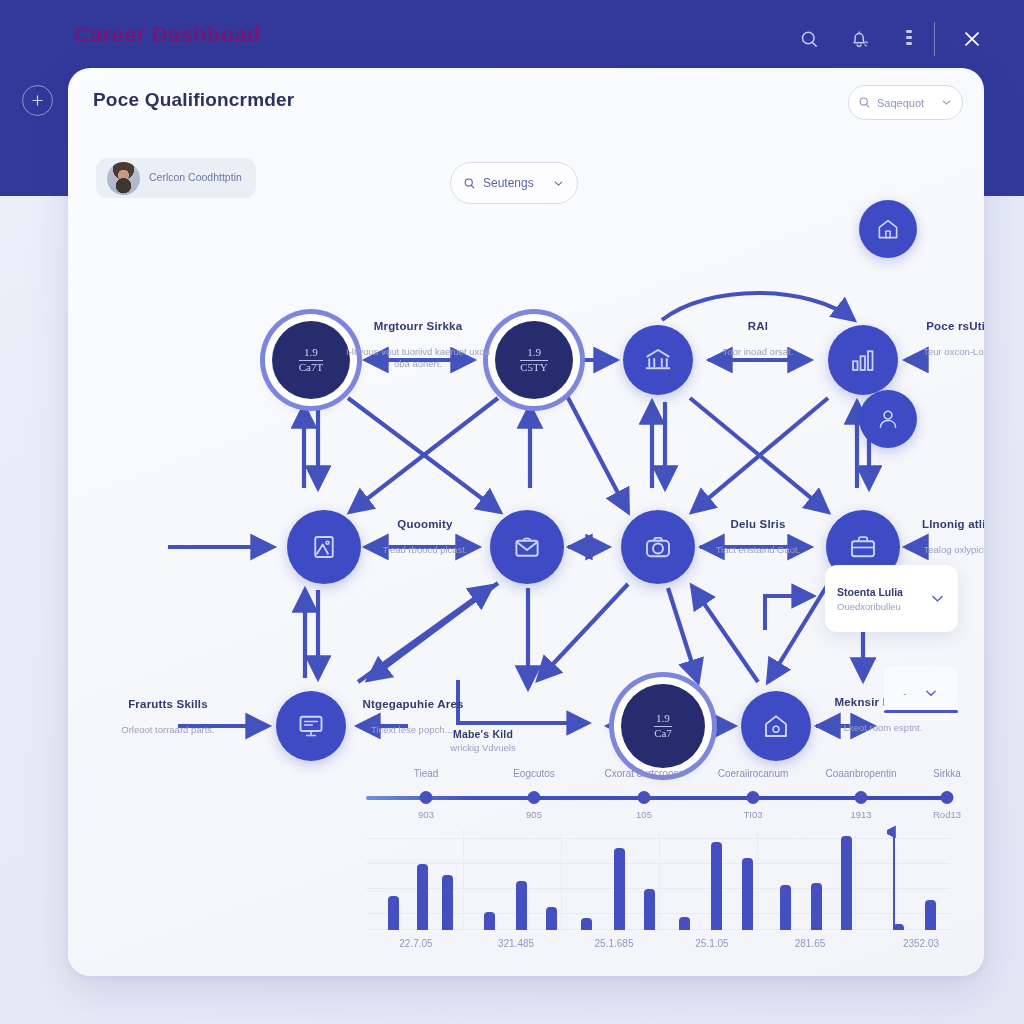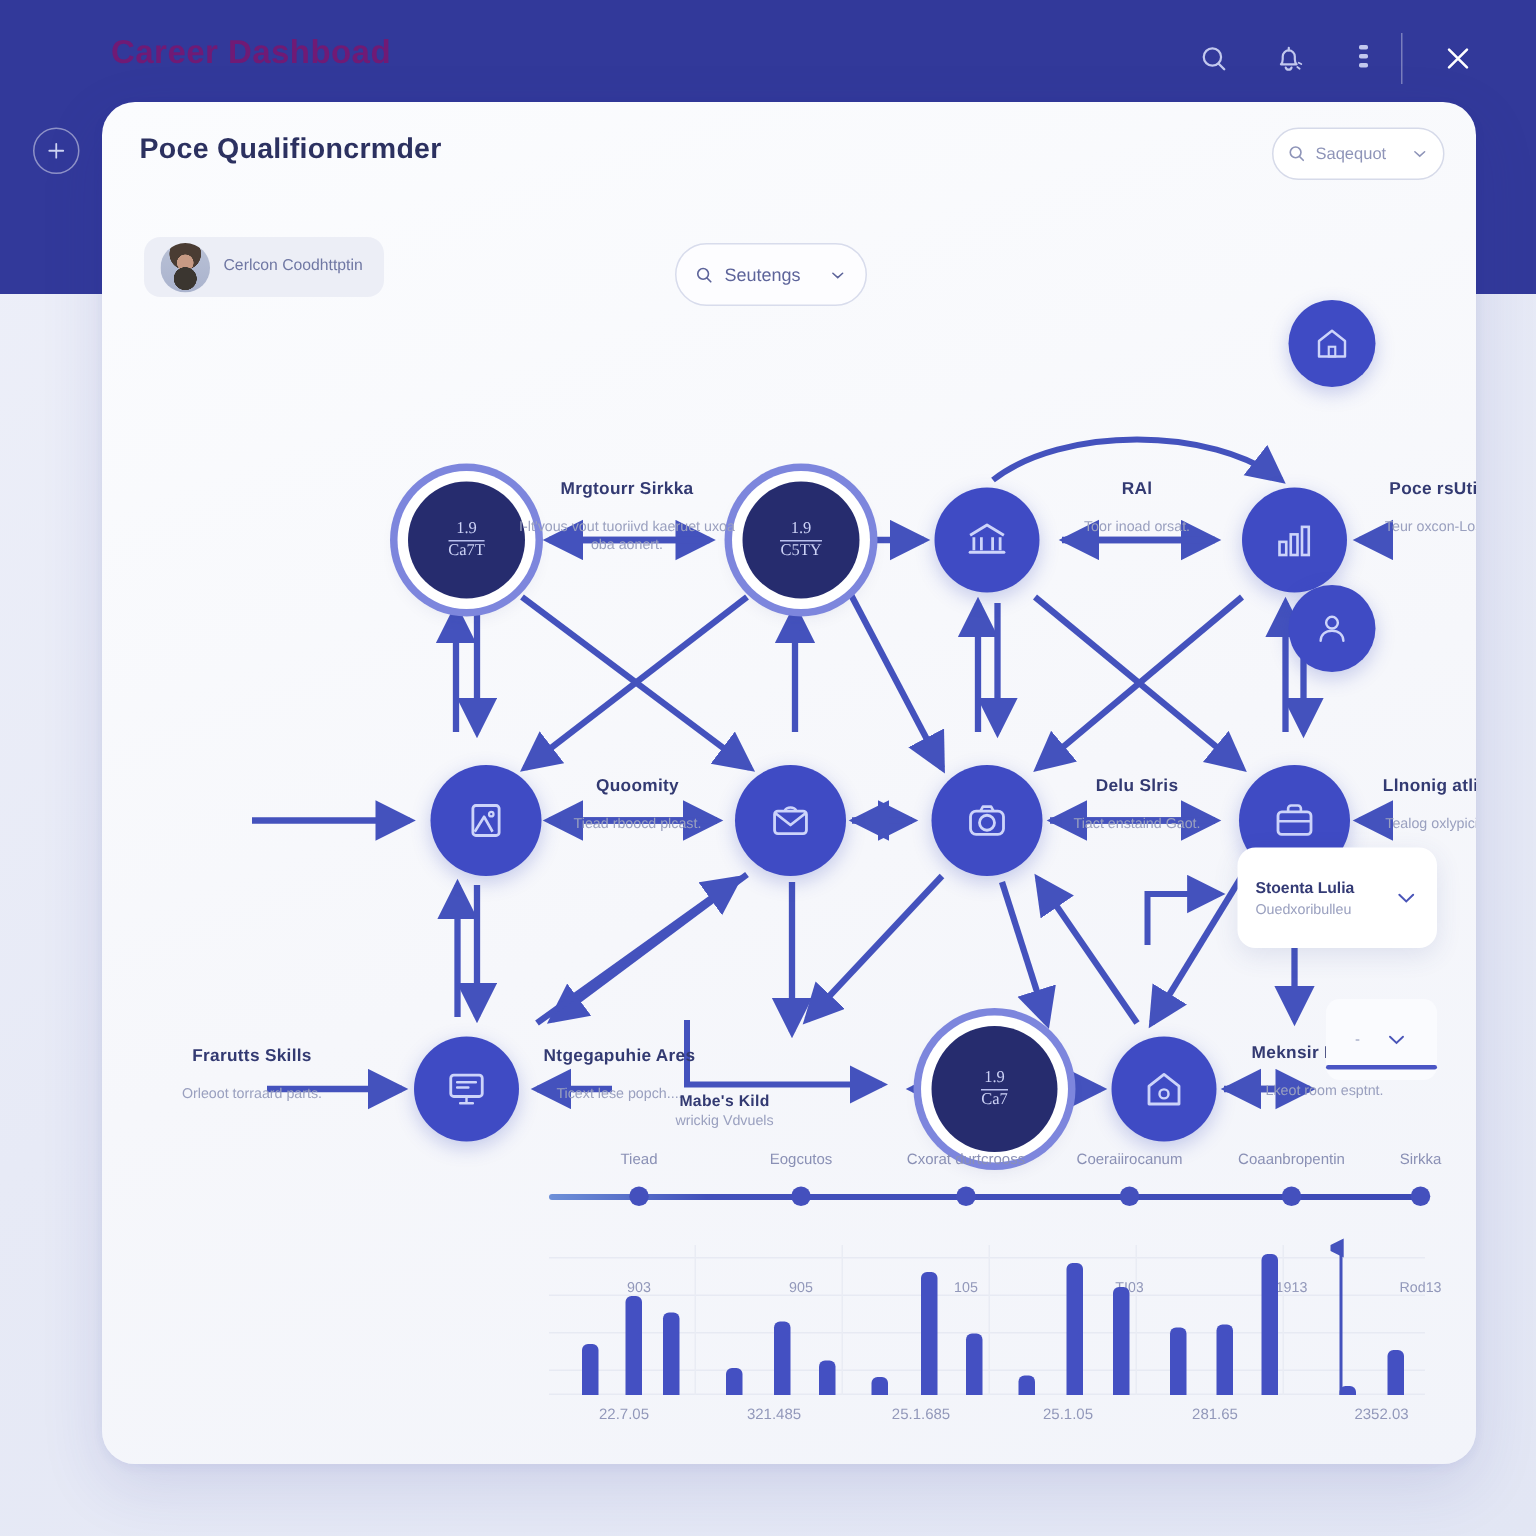--- a/index.html
+++ b/index.html
@@ -155,21 +155,21 @@
   .tl-pt {
     position: absolute; width: 13px; height: 13px; border-radius: 50%;
     background: #4450bd; top: 23px; transform: translateX(-50%);
   }
   .tl-lab {
     position: absolute; top: 0; transform: translateX(-50%);
     font-size: 10px; color: #8a90b5; white-space: nowrap;
   }
   .tl-val {
     position: absolute; top: 41px; transform: translateX(-50%);
-    font-size: 9.5px; color: #9298ba; white-space: nowrap; margin-top: 44px;
+    font-size: 9.5px; color: #9298ba; white-space: nowrap;
   }
 
   
   #barchart { position: absolute; left: 280px; top: 762px; width: 620px; height: 125px; }
   #bars-area { position: absolute; left: 18px; top: 0; width: 584px; height: 100px; }
   .gridline {
     position: absolute; left: 0; width: 584px; height: 1px; background: #e7eaf3;
   }
   .vdiv { position: absolute; top: 0; width: 1px; height: 100px; background: #e9ecf4; }
   .bar {

